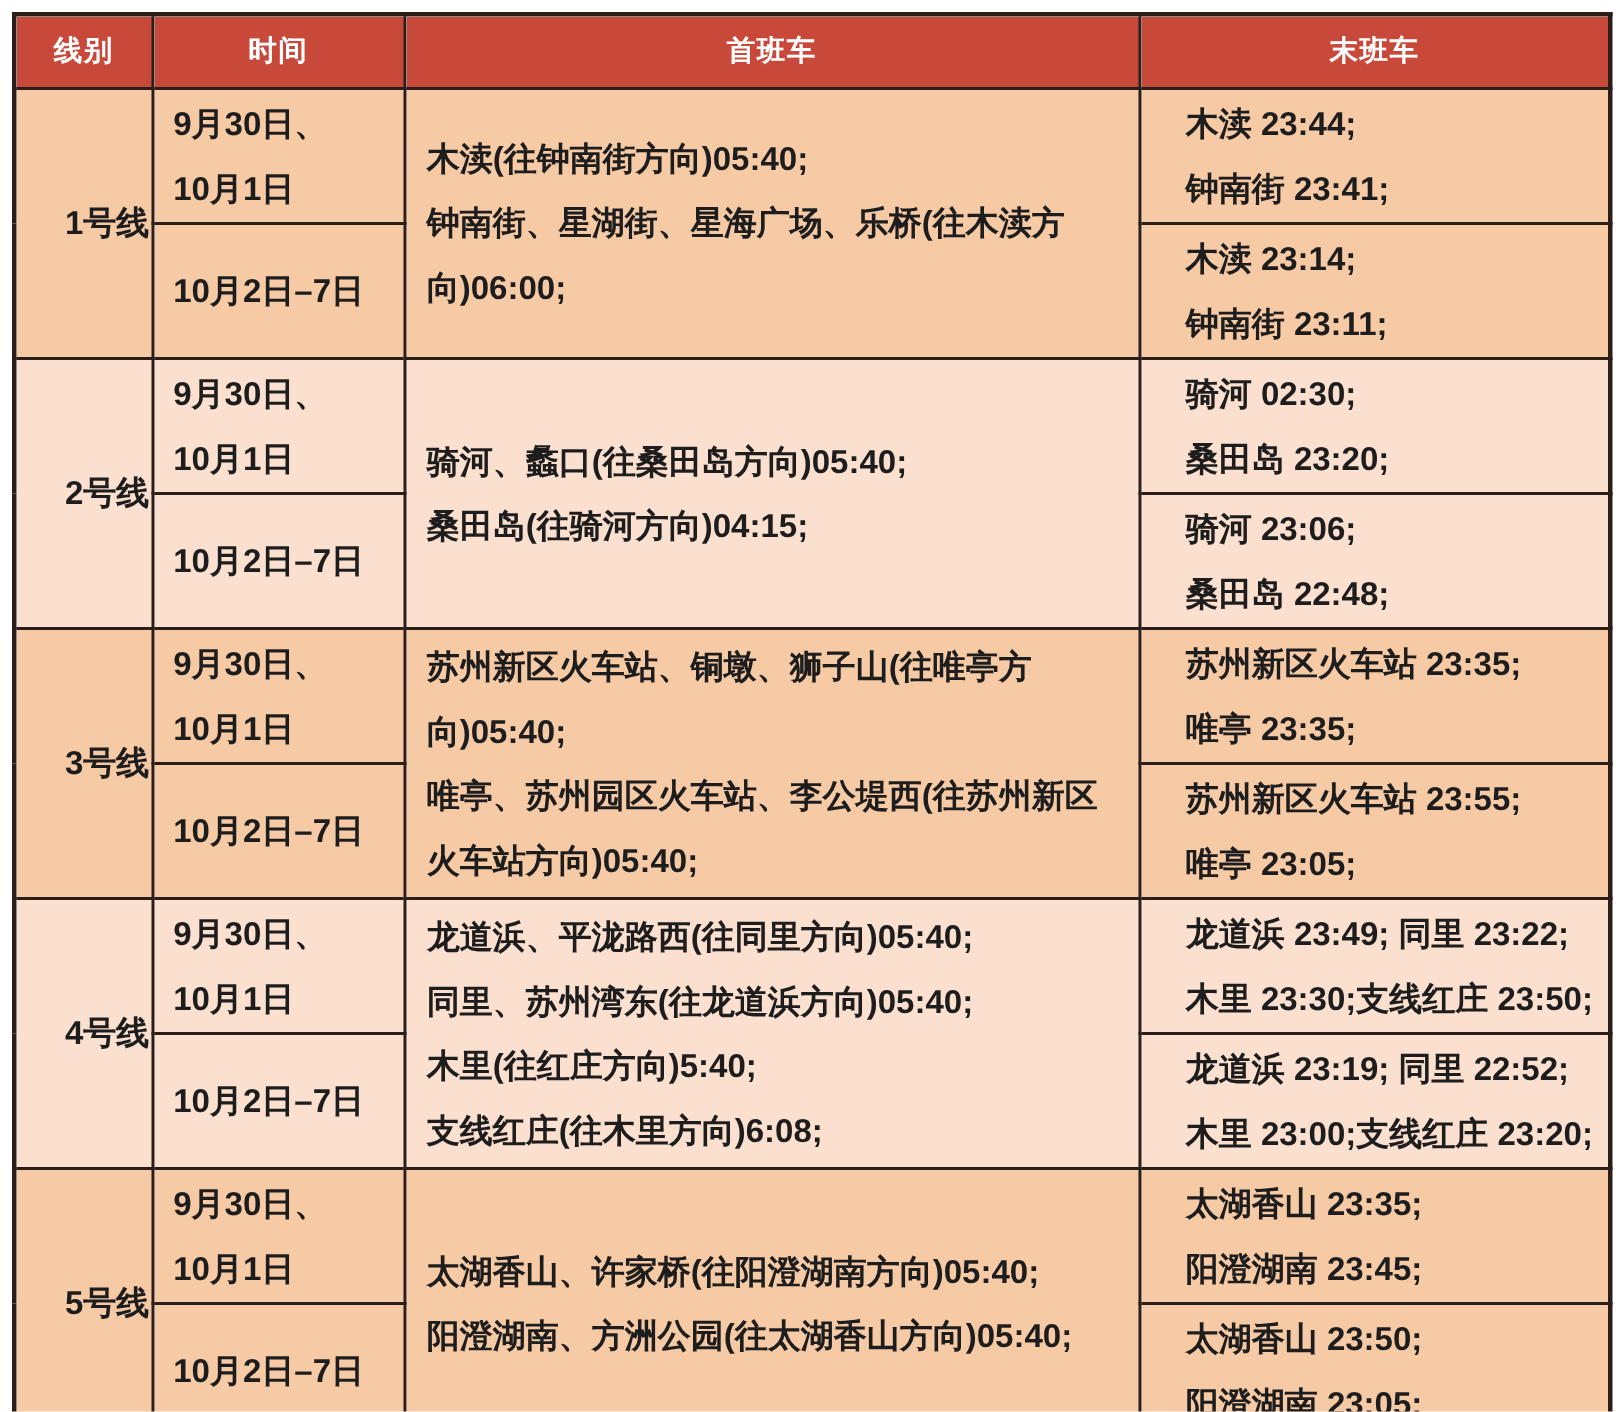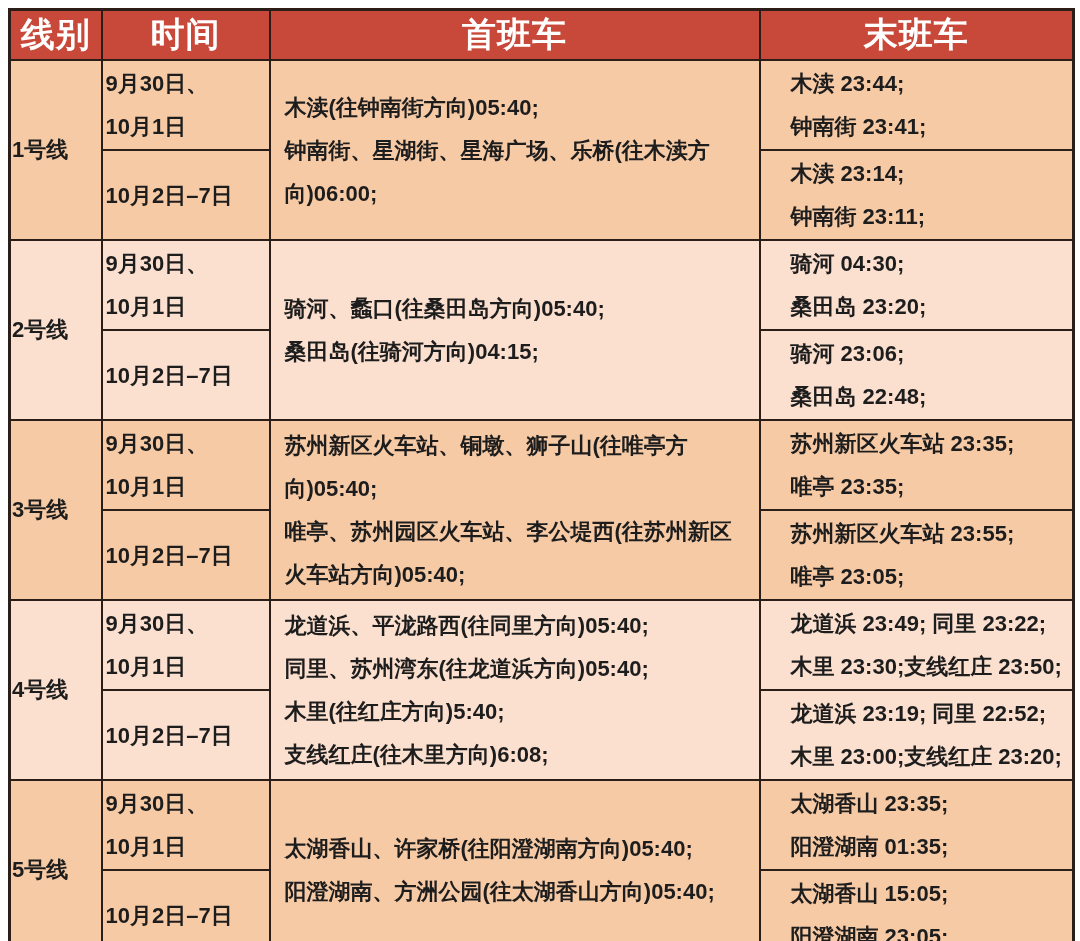--- a/index.html
+++ b/index.html
@@ -31,30 +31,30 @@
     border:2px solid var(--border);
     vertical-align:middle;
     box-sizing:border-box;
     overflow:hidden;
   }
   thead tr{height:49px;}
   tbody tr{height:87px;}
   th{
     background:var(--header-bg);
     color:var(--header-text);
-    font-size:34px;
+    font-size:19px;
     text-align:center;
     letter-spacing:1px;
   }
   td{font-size:22px;}
   .shade-dark td{background:var(--row-dark-bg);}
   .shade-light td{background:var(--row-light-bg);}
   
-  .line-cell{text-align:left;}
-  .time-cell{padding-left:3px;padding-right:6px;}
+  .line-cell{text-align:right;}
+  .time-cell{padding-left:13px;padding-right:6px;}
   .first-cell{padding-left:14px;padding-right:10px;}
   .last-cell{padding-left:30px;padding-right:8px;}
   .ln,.seg{line-height:43px;}
 </style>
 </head>
 <body>
 
 <table>
   <colgroup>
     <col style="width:92px">
@@ -99,21 +99,21 @@
         <td class="line-cell" rowspan="2">2号线</td>
         <td class="time-cell">
           <div class="ln">9月30日、</div>
           <div class="ln">10月1日</div>
         </td>
         <td class="first-cell" rowspan="2">
           <div class="seg">骑河、蠡口(往桑田岛方向)05:40;</div>
           <div class="seg">桑田岛(往骑河方向)04:15;</div>
         </td>
         <td class="last-cell">
-          <div class="ln">骑河 04:30;</div>
+          <div class="ln">骑河 02:30;</div>
           <div class="ln">桑田岛 23:20;</div>
         </td>
       </tr>
       <tr class="shade-light">
         <td class="time-cell">
           <div class="ln">10月2日–7日</div>
         </td>
         <td class="last-cell">
           <div class="ln">骑河 23:06;</div>
           <div class="ln">桑田岛 22:48;</div>
@@ -174,26 +174,26 @@
         <td class="time-cell">
           <div class="ln">9月30日、</div>
           <div class="ln">10月1日</div>
         </td>
         <td class="first-cell" rowspan="2">
           <div class="seg">太湖香山、许家桥(往阳澄湖南方向)05:40;</div>
           <div class="seg">阳澄湖南、方洲公园(往太湖香山方向)05:40;</div>
         </td>
         <td class="last-cell">
           <div class="ln">太湖香山 23:35;</div>
-          <div class="ln">阳澄湖南 01:35;</div>
+          <div class="ln">阳澄湖南 23:45;</div>
         </td>
       </tr>
       <tr class="shade-dark">
         <td class="time-cell">
           <div class="ln">10月2日–7日</div>
         </td>
         <td class="last-cell">
-          <div class="ln">太湖香山 15:05;</div>
+          <div class="ln">太湖香山 23:50;</div>
           <div class="ln">阳澄湖南 23:05;</div>
         </td>
       </tr>
     </tbody>
 </table>
 
 </body></html>

